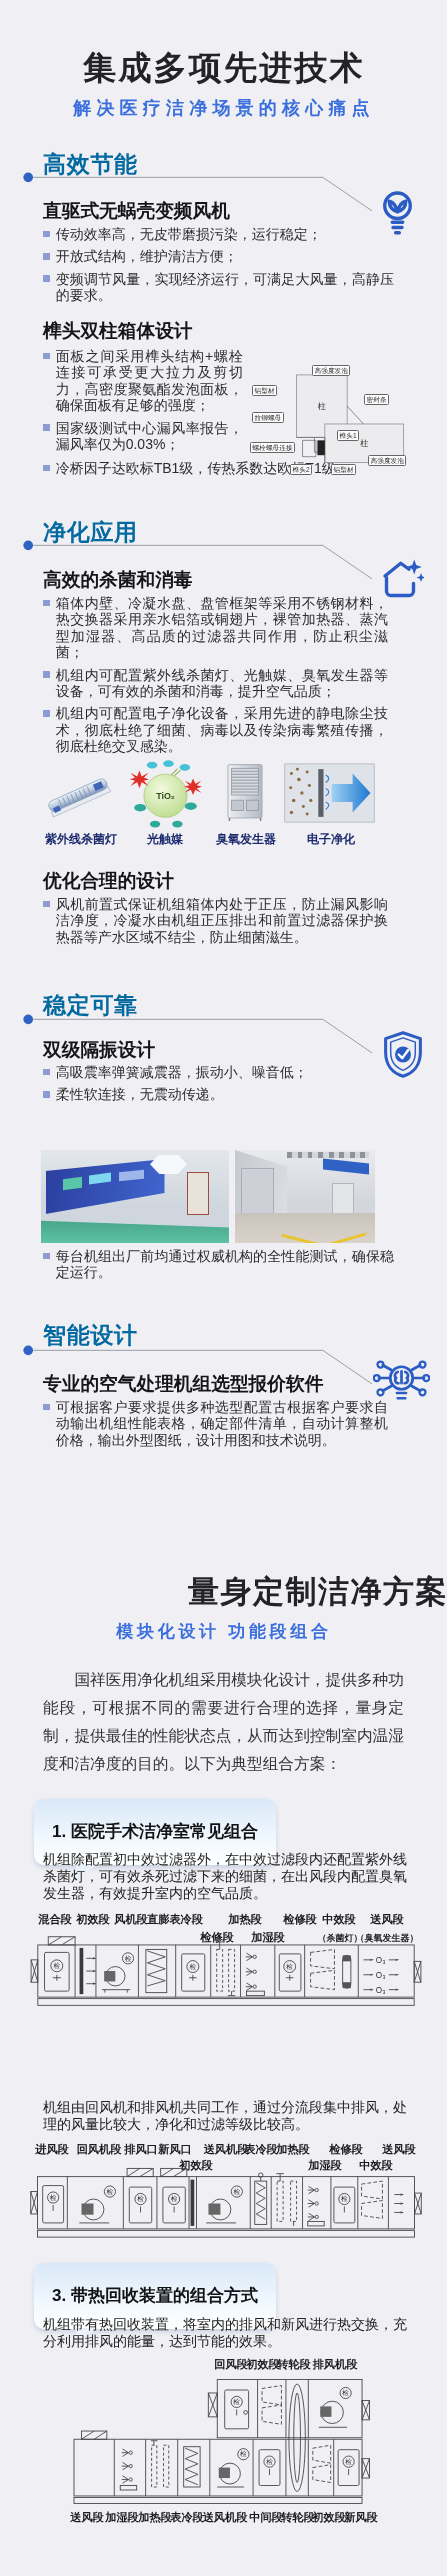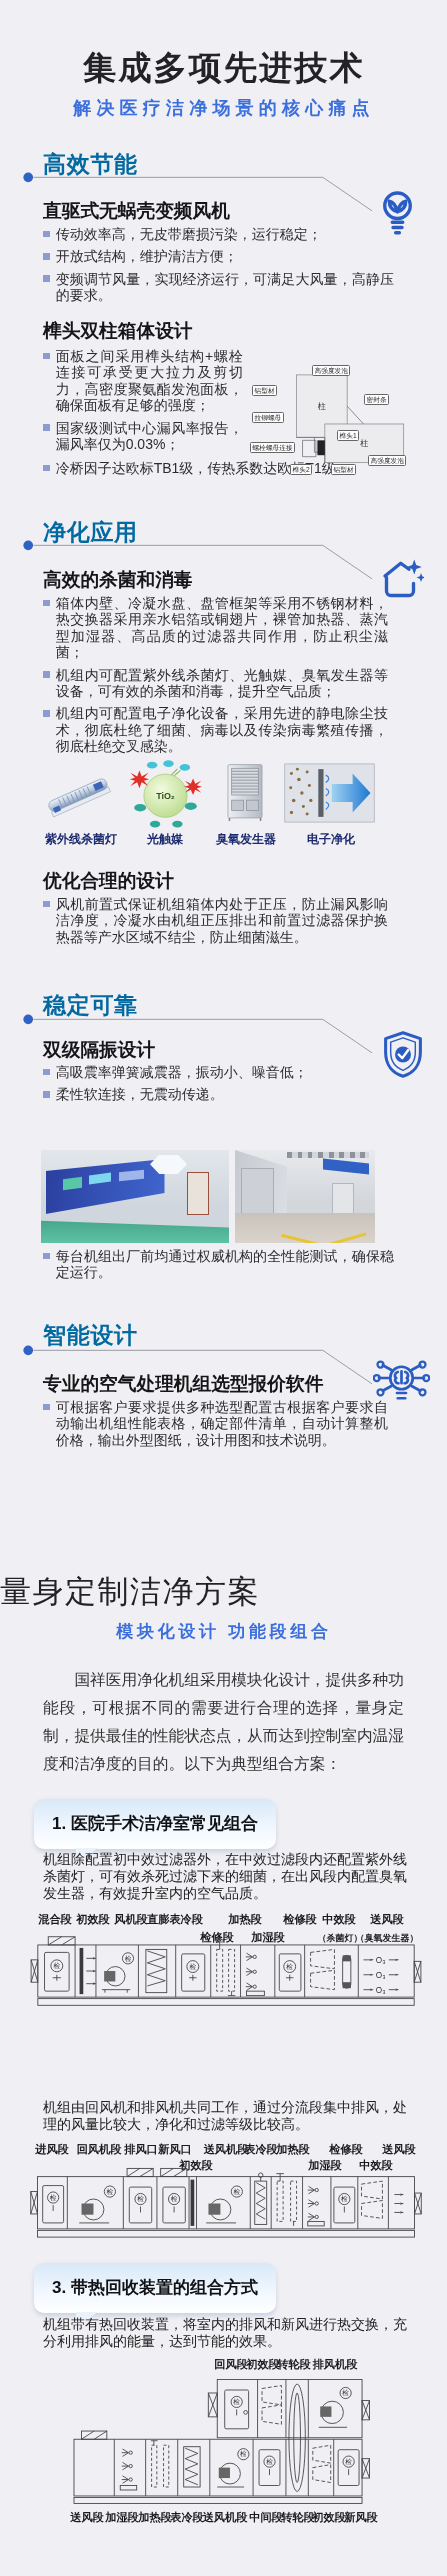--- a/index.html
+++ b/index.html
@@ -14,26 +14,26 @@
 
   .sec-title{position:absolute;left:43px;font-size:23px;font-weight:900;color:#0369a1;letter-spacing:0.7px;white-space:nowrap}
   .sub-head{position:absolute;left:43px;font-size:18.7px;font-weight:800;color:#161618;white-space:nowrap}
 
   ul.blt{position:absolute;left:43px;list-style:none;margin:0;padding:0}
   ul.blt li{position:relative;padding-left:12.7px;font-size:14px;line-height:16.4px;color:#2c2c2e;margin-bottom:6px;font-weight:500;text-align:justify}
   ul.blt li::before{content:"";position:absolute;left:0;top:4.5px;width:6.7px;height:6.7px;background:#8c9bd1}
 
   .caption{position:absolute;transform:translateX(-50%);font-size:12px;font-weight:800;color:#1b2a6e;white-space:nowrap}
 
-  .part2-title{position:absolute;left:0;top:1571px;width:100%;text-align:left;font-size:31px;font-weight:400;color:#232327;letter-spacing:1.5px}
+  .part2-title{position:absolute;left:0;top:1571px;width:100%;text-align:right;font-size:31px;font-weight:700;color:#232327;letter-spacing:1.5px}
   .part2-sub{position:absolute;left:0;top:1620px;width:100%;text-align:center;font-size:17px;font-weight:800;color:#3a6fdd;letter-spacing:3.7px}
   .intro{position:absolute;left:43px;top:1666px;width:361px;font-size:15.7px;line-height:28px;color:#333;
     text-align:justify;text-indent:2em;font-weight:500}
 
-  .bubble{position:absolute;height:34px;line-height:34px;padding:8px 18px;border-radius:10.5px;
+  .bubble{position:absolute;height:34px;line-height:34px;padding:16px 18px;border-radius:10.5px;
     background:linear-gradient(180deg,#d9e8f8 0%,#f3f9ff 65%,#ffffff 100%);
     box-shadow:0 2.2px 4.5px rgba(110,140,185,.28);font-size:17px;font-weight:900;color:#121214;white-space:nowrap}
   .bubble::after{content:"";position:absolute;left:42px;top:100%;margin-top:-1.5px;width:0;height:0;
     border-top:15px solid #eaf3fc;border-right:22.4px solid transparent}
 
   .desc{position:absolute;left:43px;width:364px;font-size:14px;line-height:17px;font-weight:500;color:#222;text-align:justify}
 
   .dlabel{position:absolute;transform:translateX(-50%);font-size:11.2px;font-weight:700;color:#1b1b1d;white-space:nowrap}
   .dlabel.small{font-size:9px}
 

